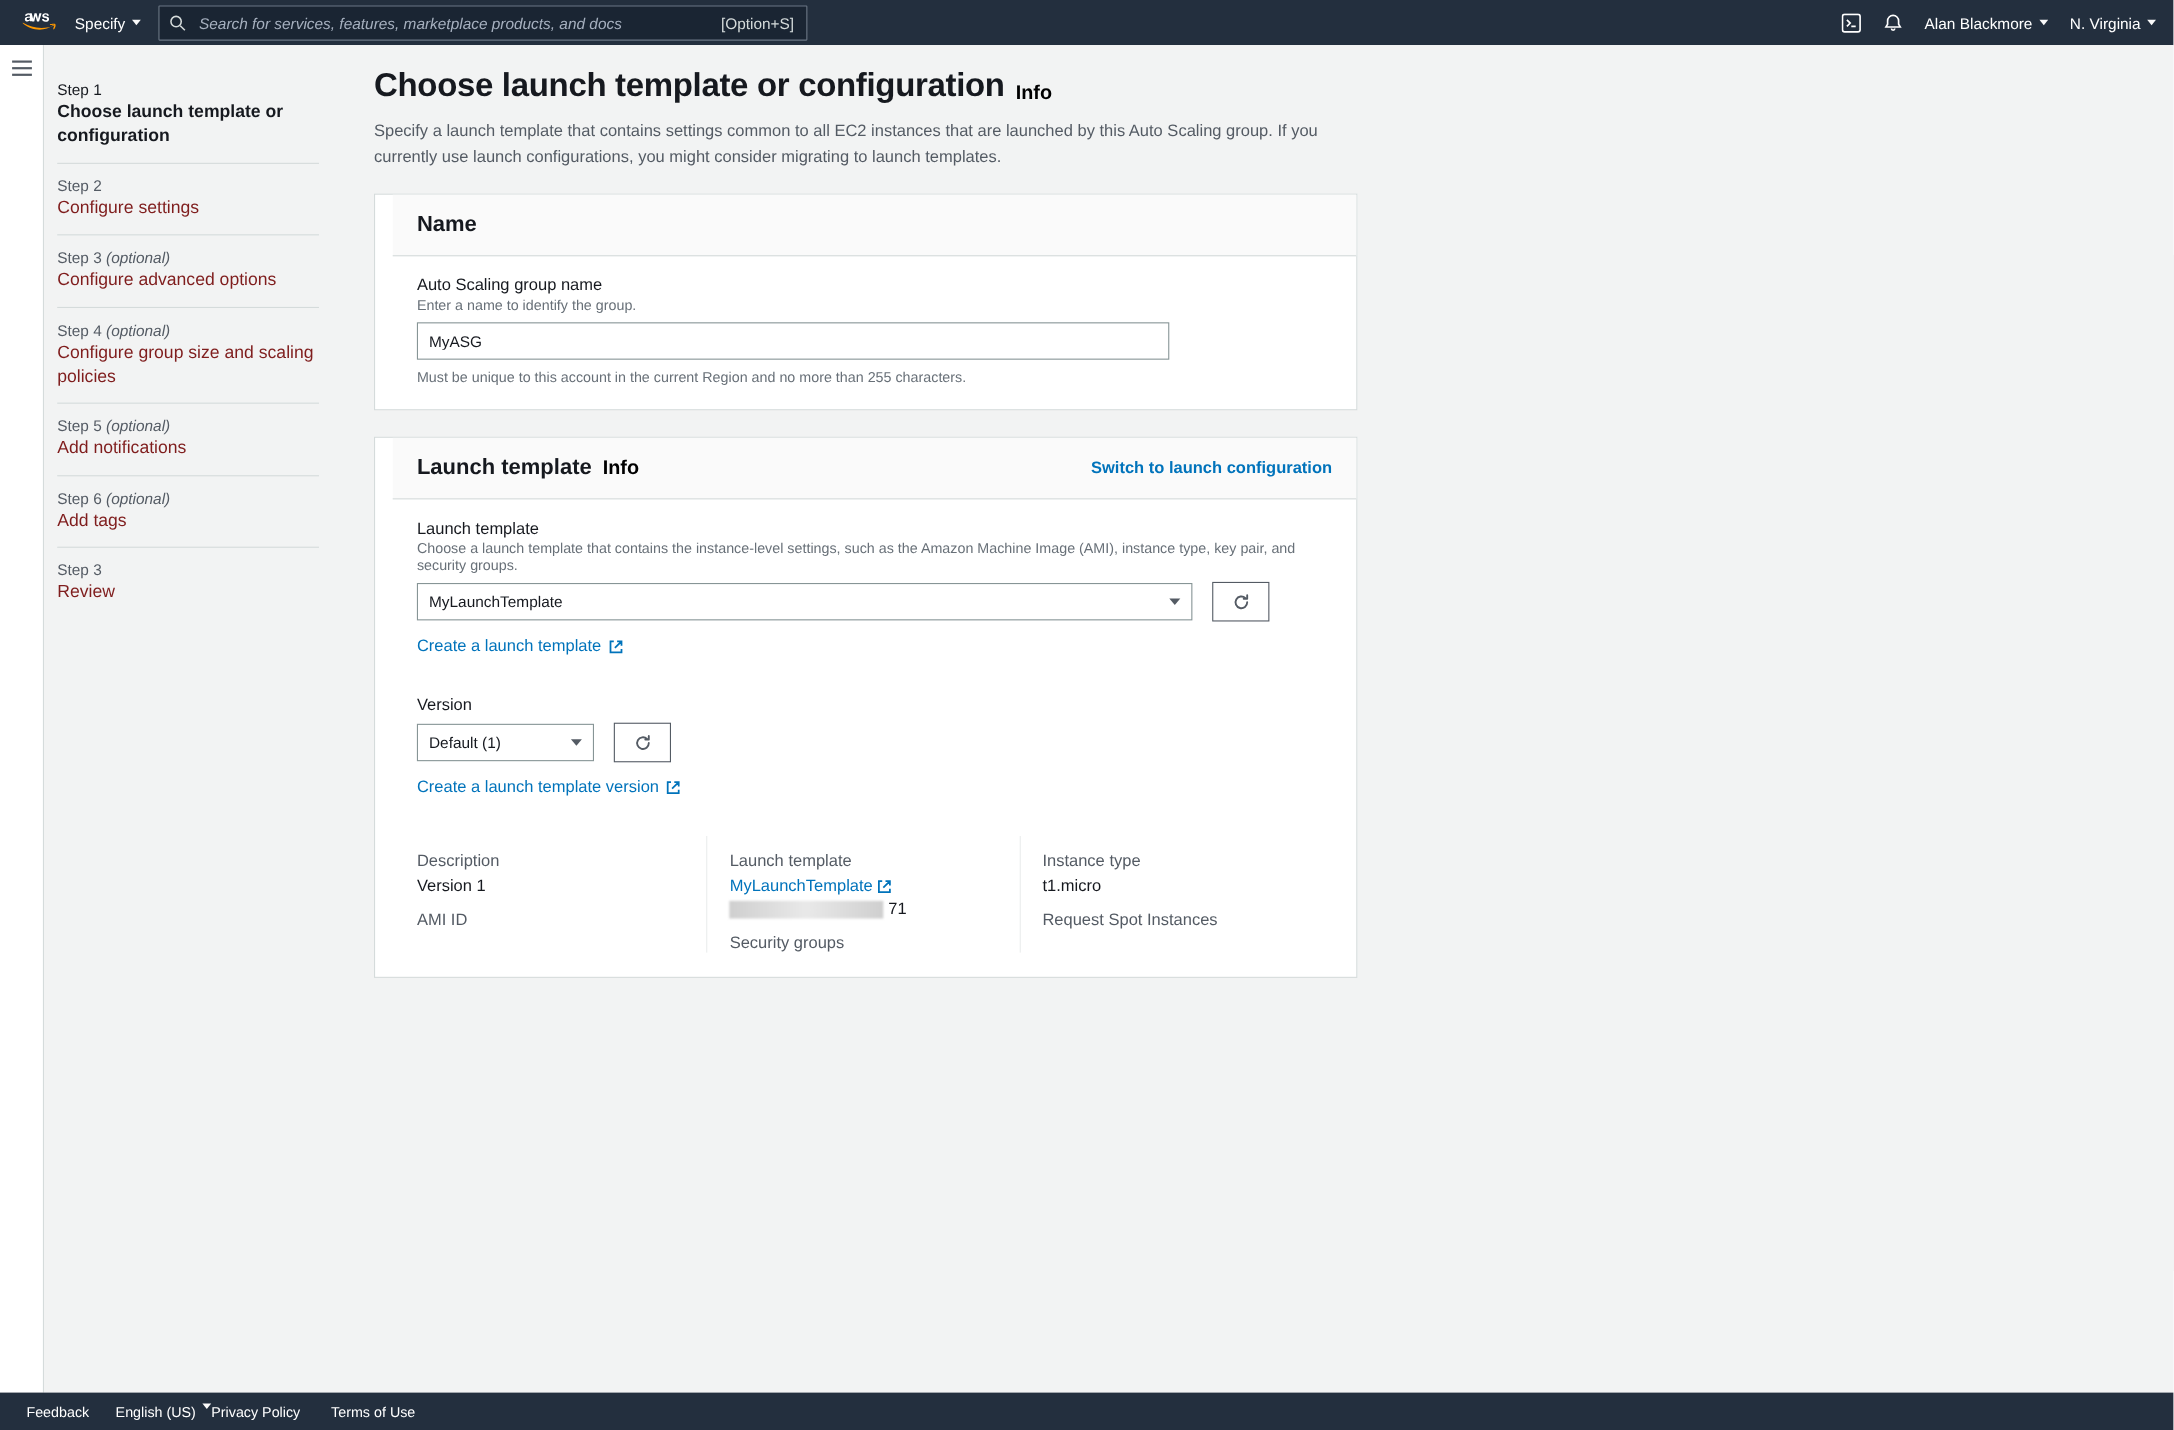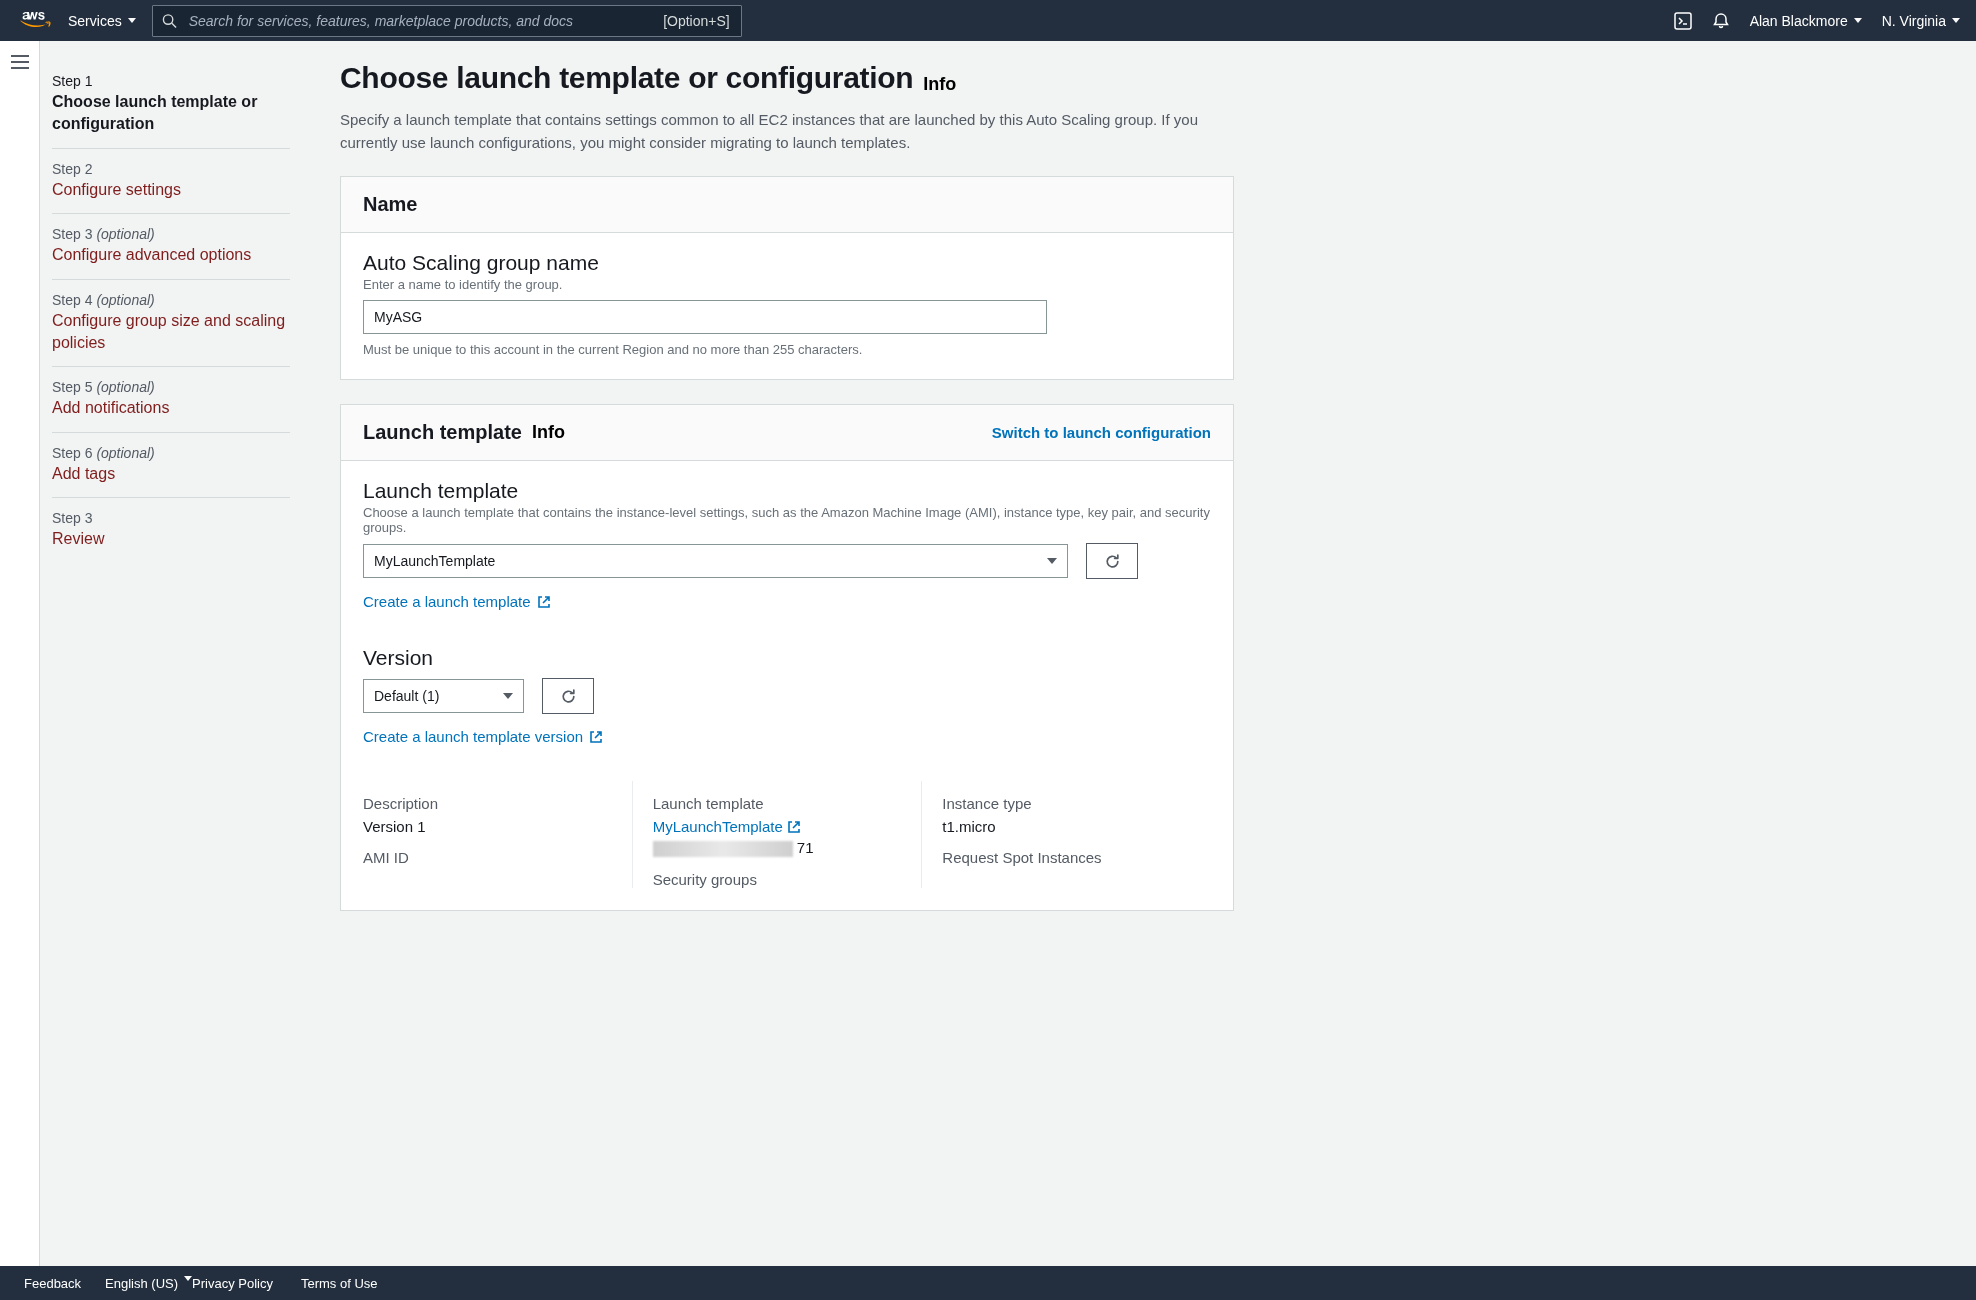--- a/index.html
+++ b/index.html
@@ -36,27 +36,27 @@
 .step-title { font-size: 16px; color: #7f1d1d; margin-top: 2px; line-height: 1.4; }
 .step.active .step-title { color: #16191f; font-weight: 700; }
 .step.active .step-num { color: #16191f; }
 
 .content { flex: 1; overflow-y: auto; padding: 20px 40px 40px 30px; }
 .page-header { display: flex; align-items: flex-end; gap: 10px; margin-bottom: 14px; }
 .page-title { font-size: 30px; font-weight: 700; letter-spacing: -0.3px; }
 .info-link { color: #000000; font-size: 18px; font-weight: 700; cursor: pointer; }
 .page-desc { font-size: 15px; color: #545b64; line-height: 1.5; max-width: 880px; margin-bottom: 22px; }
 
-.panel { border: 1px solid #d5dbdb; background: #fff; margin-bottom: 24px; max-width: 894px; }
+.panel { border: 1px solid #d5dbdb; background: #fff; margin-bottom: 24px; max-width: 894px; padding-left: 16px; }
 .panel-header { padding: 16px 22px; border-bottom: 1px solid #d5dbdb; display: flex; align-items: center; justify-content: space-between; background: #fafafa; }
 .panel-title-wrap { display: flex; align-items: center; gap: 10px; }
 .panel-title { font-size: 20px; font-weight: 700; }
 .panel-body { padding: 18px 22px 22px; }
 
-.field-label { font-size: 21px; font-weight: 400; color: #16191f; }
+.field-label { font-size: 15px; font-weight: 400; color: #16191f; }
 .field-hint { font-size: 13px; color: #687078; margin-top: 2px; margin-bottom: 8px; }
 .text-input { width: 684px; max-width: 100%; height: 34px; border: 1px solid #879596; padding: 0 10px; font-size: 14px; color: #16191f; }
 .field-caption { font-size: 13px; color: #687078; margin-top: 8px; }
 
 .switch-link { color: #0073bb; font-size: 15px; font-weight: 700; cursor: pointer; }
 
 .select-row { display: flex; gap: 18px; align-items: center; }
 .select-control { position: relative; width: 705px; }
 .select-control.small { width: 161px; }
 .select-display { display: flex; align-items: center; justify-content: space-between; height: 34px; border: 1px solid #879596; padding: 0 10px; background: #fff; cursor: pointer; font-size: 14px; }
@@ -94,21 +94,21 @@
   <div class="aws-logo">
     <svg viewBox="0 0 40 24">
         <g>
           <path fill="#fff" d="M11 2c-2 0-3.4 1-3.6 2.6h2c.1-.7.7-1.1 1.6-1.1.9 0 1.5.4 1.5 1.2v.6l-2.3.2c-1.8.2-2.9 1.1-2.9 2.5 0 1.5 1.1 2.4 2.7 2.4 1.1 0 2-.5 2.5-1.2l.1 1h1.9V5c0-2-1.3-3-3.5-3zm1.5 5.1c0 1-.9 1.8-2 1.8-.8 0-1.3-.4-1.3-1 0-.7.5-1.1 1.5-1.2l1.8-.2v.6zM22 2l-1.4 5.8L19.2 2h-2.1l-1.4 5.8L14.3 2h-2.1l2.5 8.3h2.1l1.4-5.4 1.4 5.4h2.1L24.2 2H22zM28.8 5.4c-1.3-.3-1.9-.5-1.9-1.1 0-.5.5-.9 1.3-.9.9 0 1.4.4 1.5 1.1h2C31.5 2.8 30.3 2 28.2 2c-2 0-3.3.9-3.3 2.4 0 1.5 1 2.1 2.9 2.5 1.4.3 2 .5 2 1.2 0 .6-.6 1-1.5 1-1 0-1.6-.5-1.7-1.2h-2c.2 1.8 1.5 2.7 3.7 2.7 2.1 0 3.5-1 3.5-2.6 0-1.6-1.1-2.2-3-2.6z"></path>
           <path fill="#ff9900" d="M36 14c-6 5-15 6-23 3-3-1-6-3-8-5 0 0 0-1 1 0 5 3 11 5 18 5 5 0 10-1 14-3 1 0 1 0-2 0z"></path>
           <path fill="#ff9900" d="M38 13c-1-1-4 0-5 0-1 0 0 1 0 1 2 0 4-1 4 0 0 1-1 3-1 4 0 0 0 1 1 0 1-1 2-4 1-5z"></path>
         </g>
       </svg>
   </div>
   <div class="services-btn">
-    <span>Services</span>
+    <span>Specify</span>
     <span class="caret-down"></span>
   </div>
   <div class="search-wrap">
     <svg class="search-icon" viewBox="0 0 16 16">
         <circle cx="6.5" cy="6.5" r="5" fill="none" stroke="currentColor" stroke-width="1.5"></circle>
         <line x1="10.5" y1="10.5" x2="15" y2="15" stroke="currentColor" stroke-width="1.5"></line>
       </svg>
     <input class="search-input" placeholder="Search for services, features, marketplace products, and docs" style="">
     <span class="search-kbd">[Option+S]</span>
   </div>

